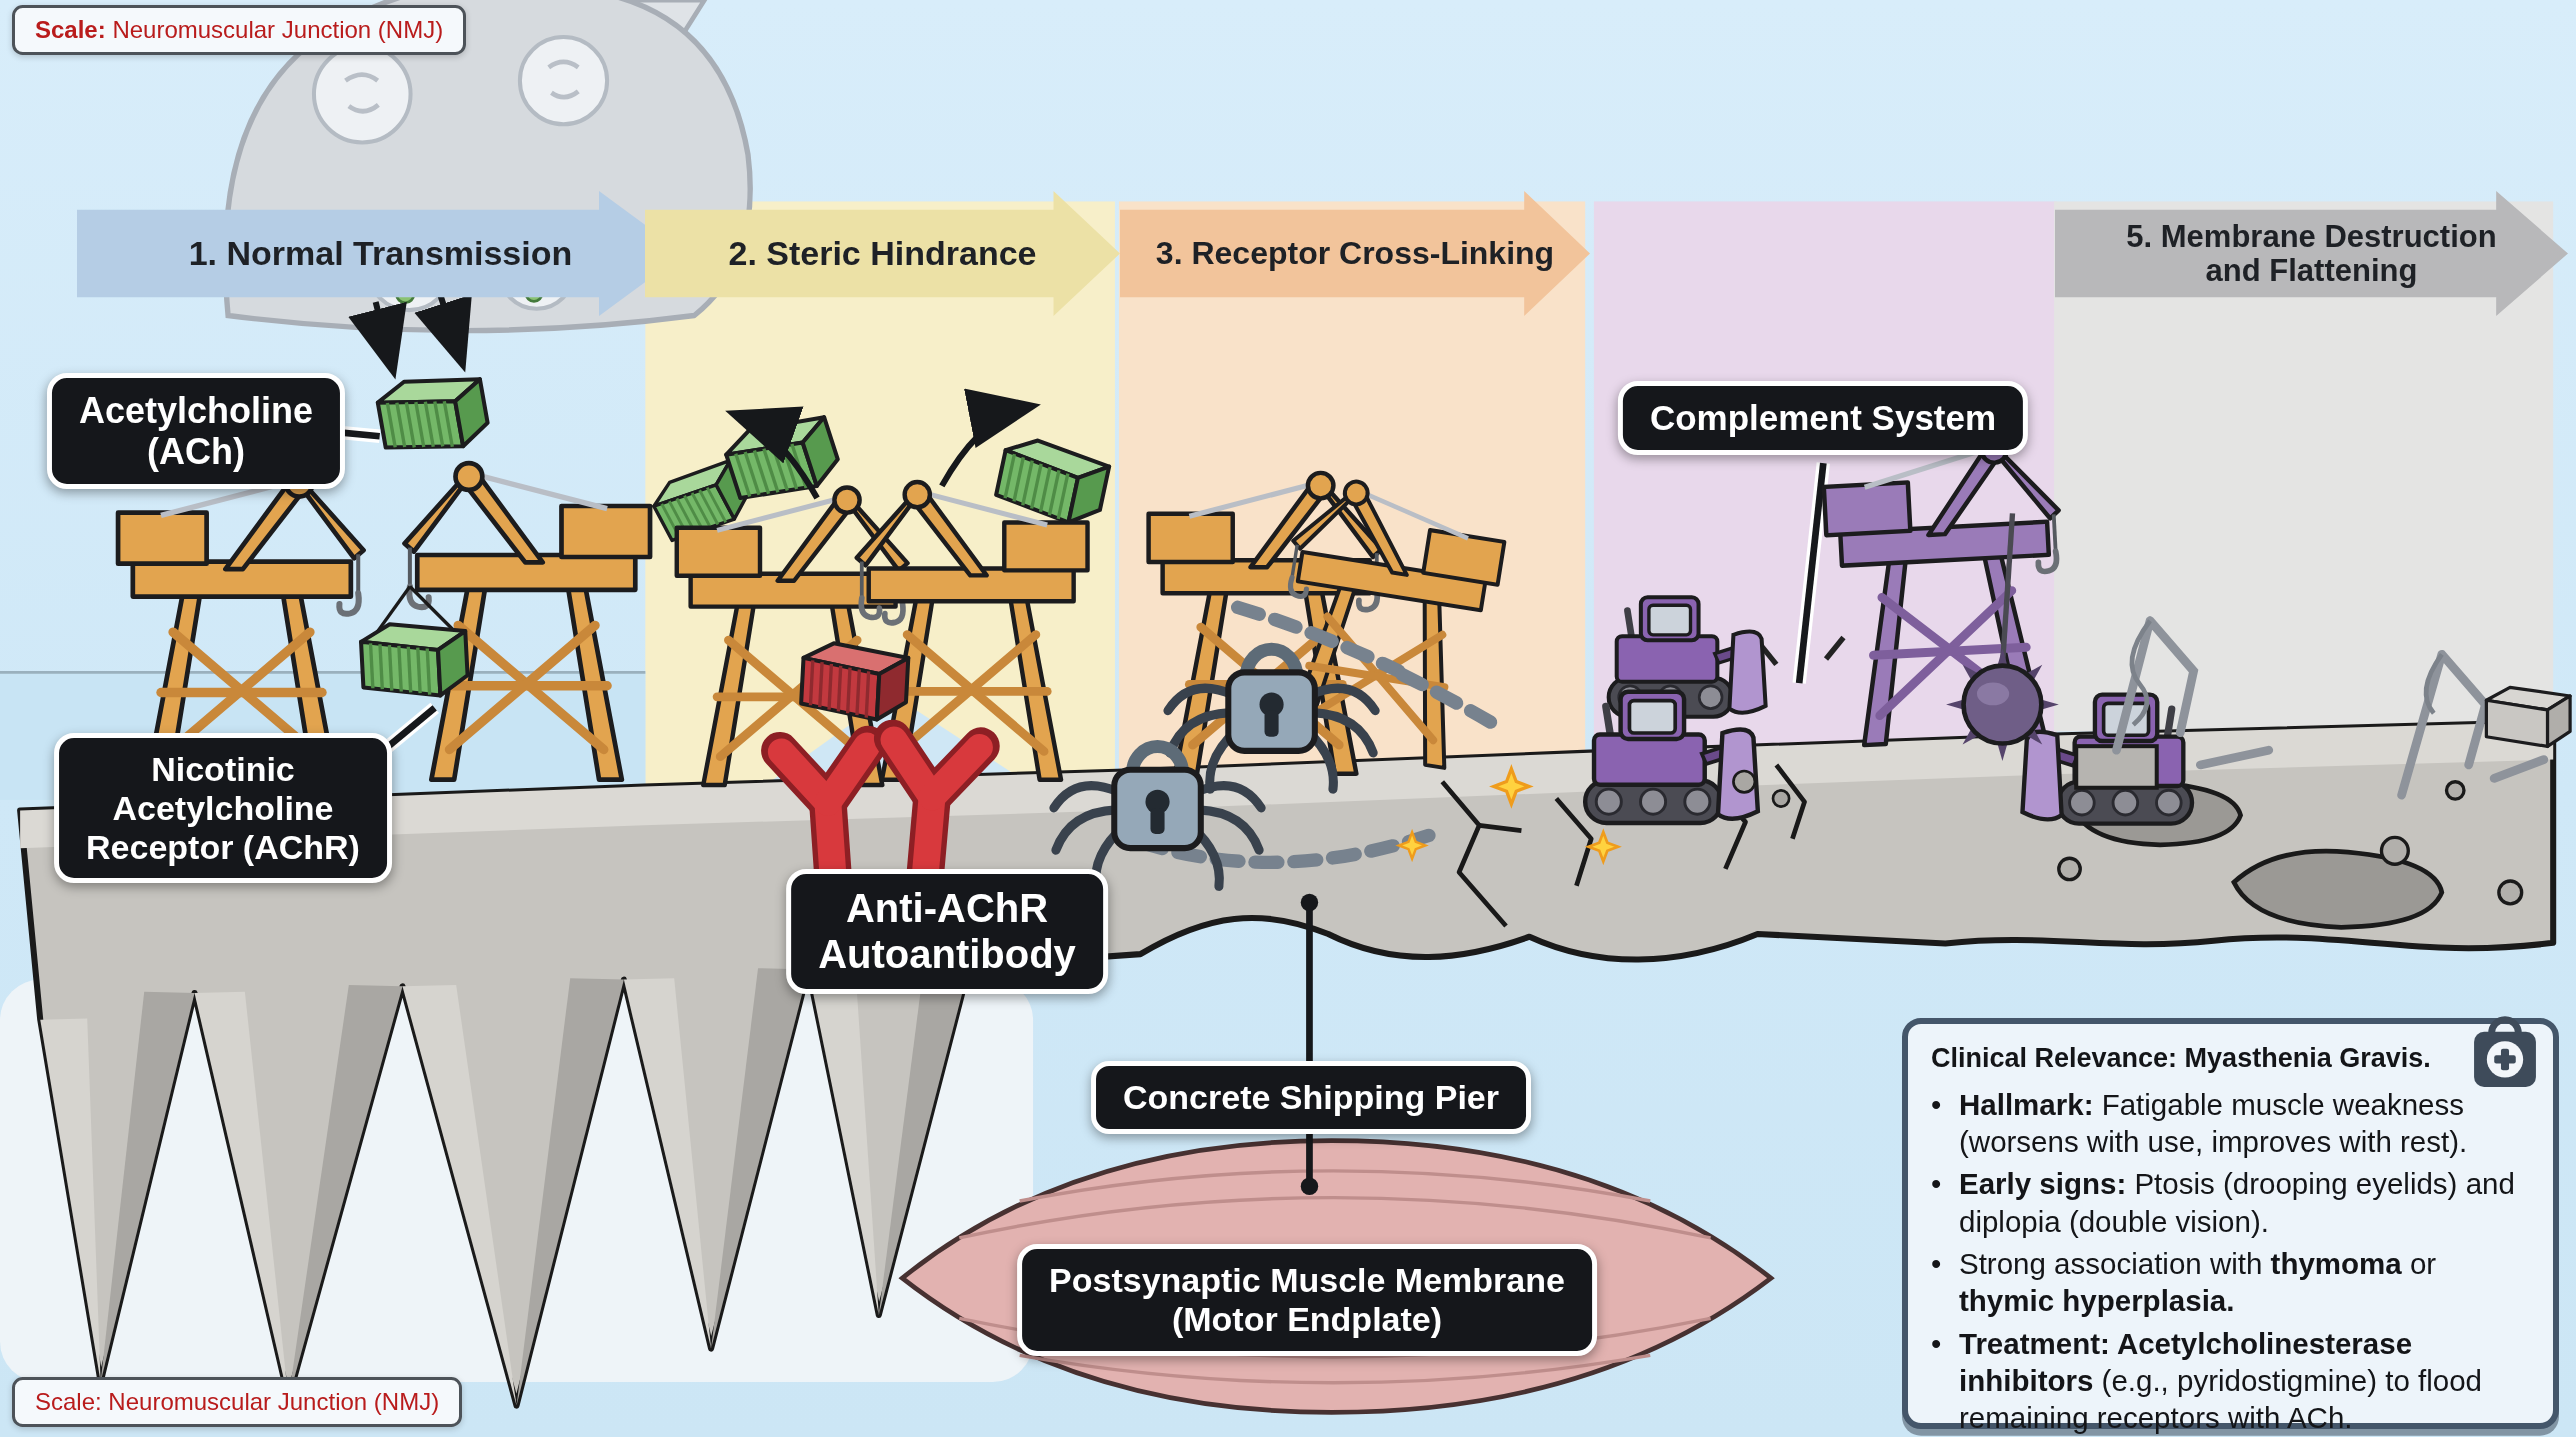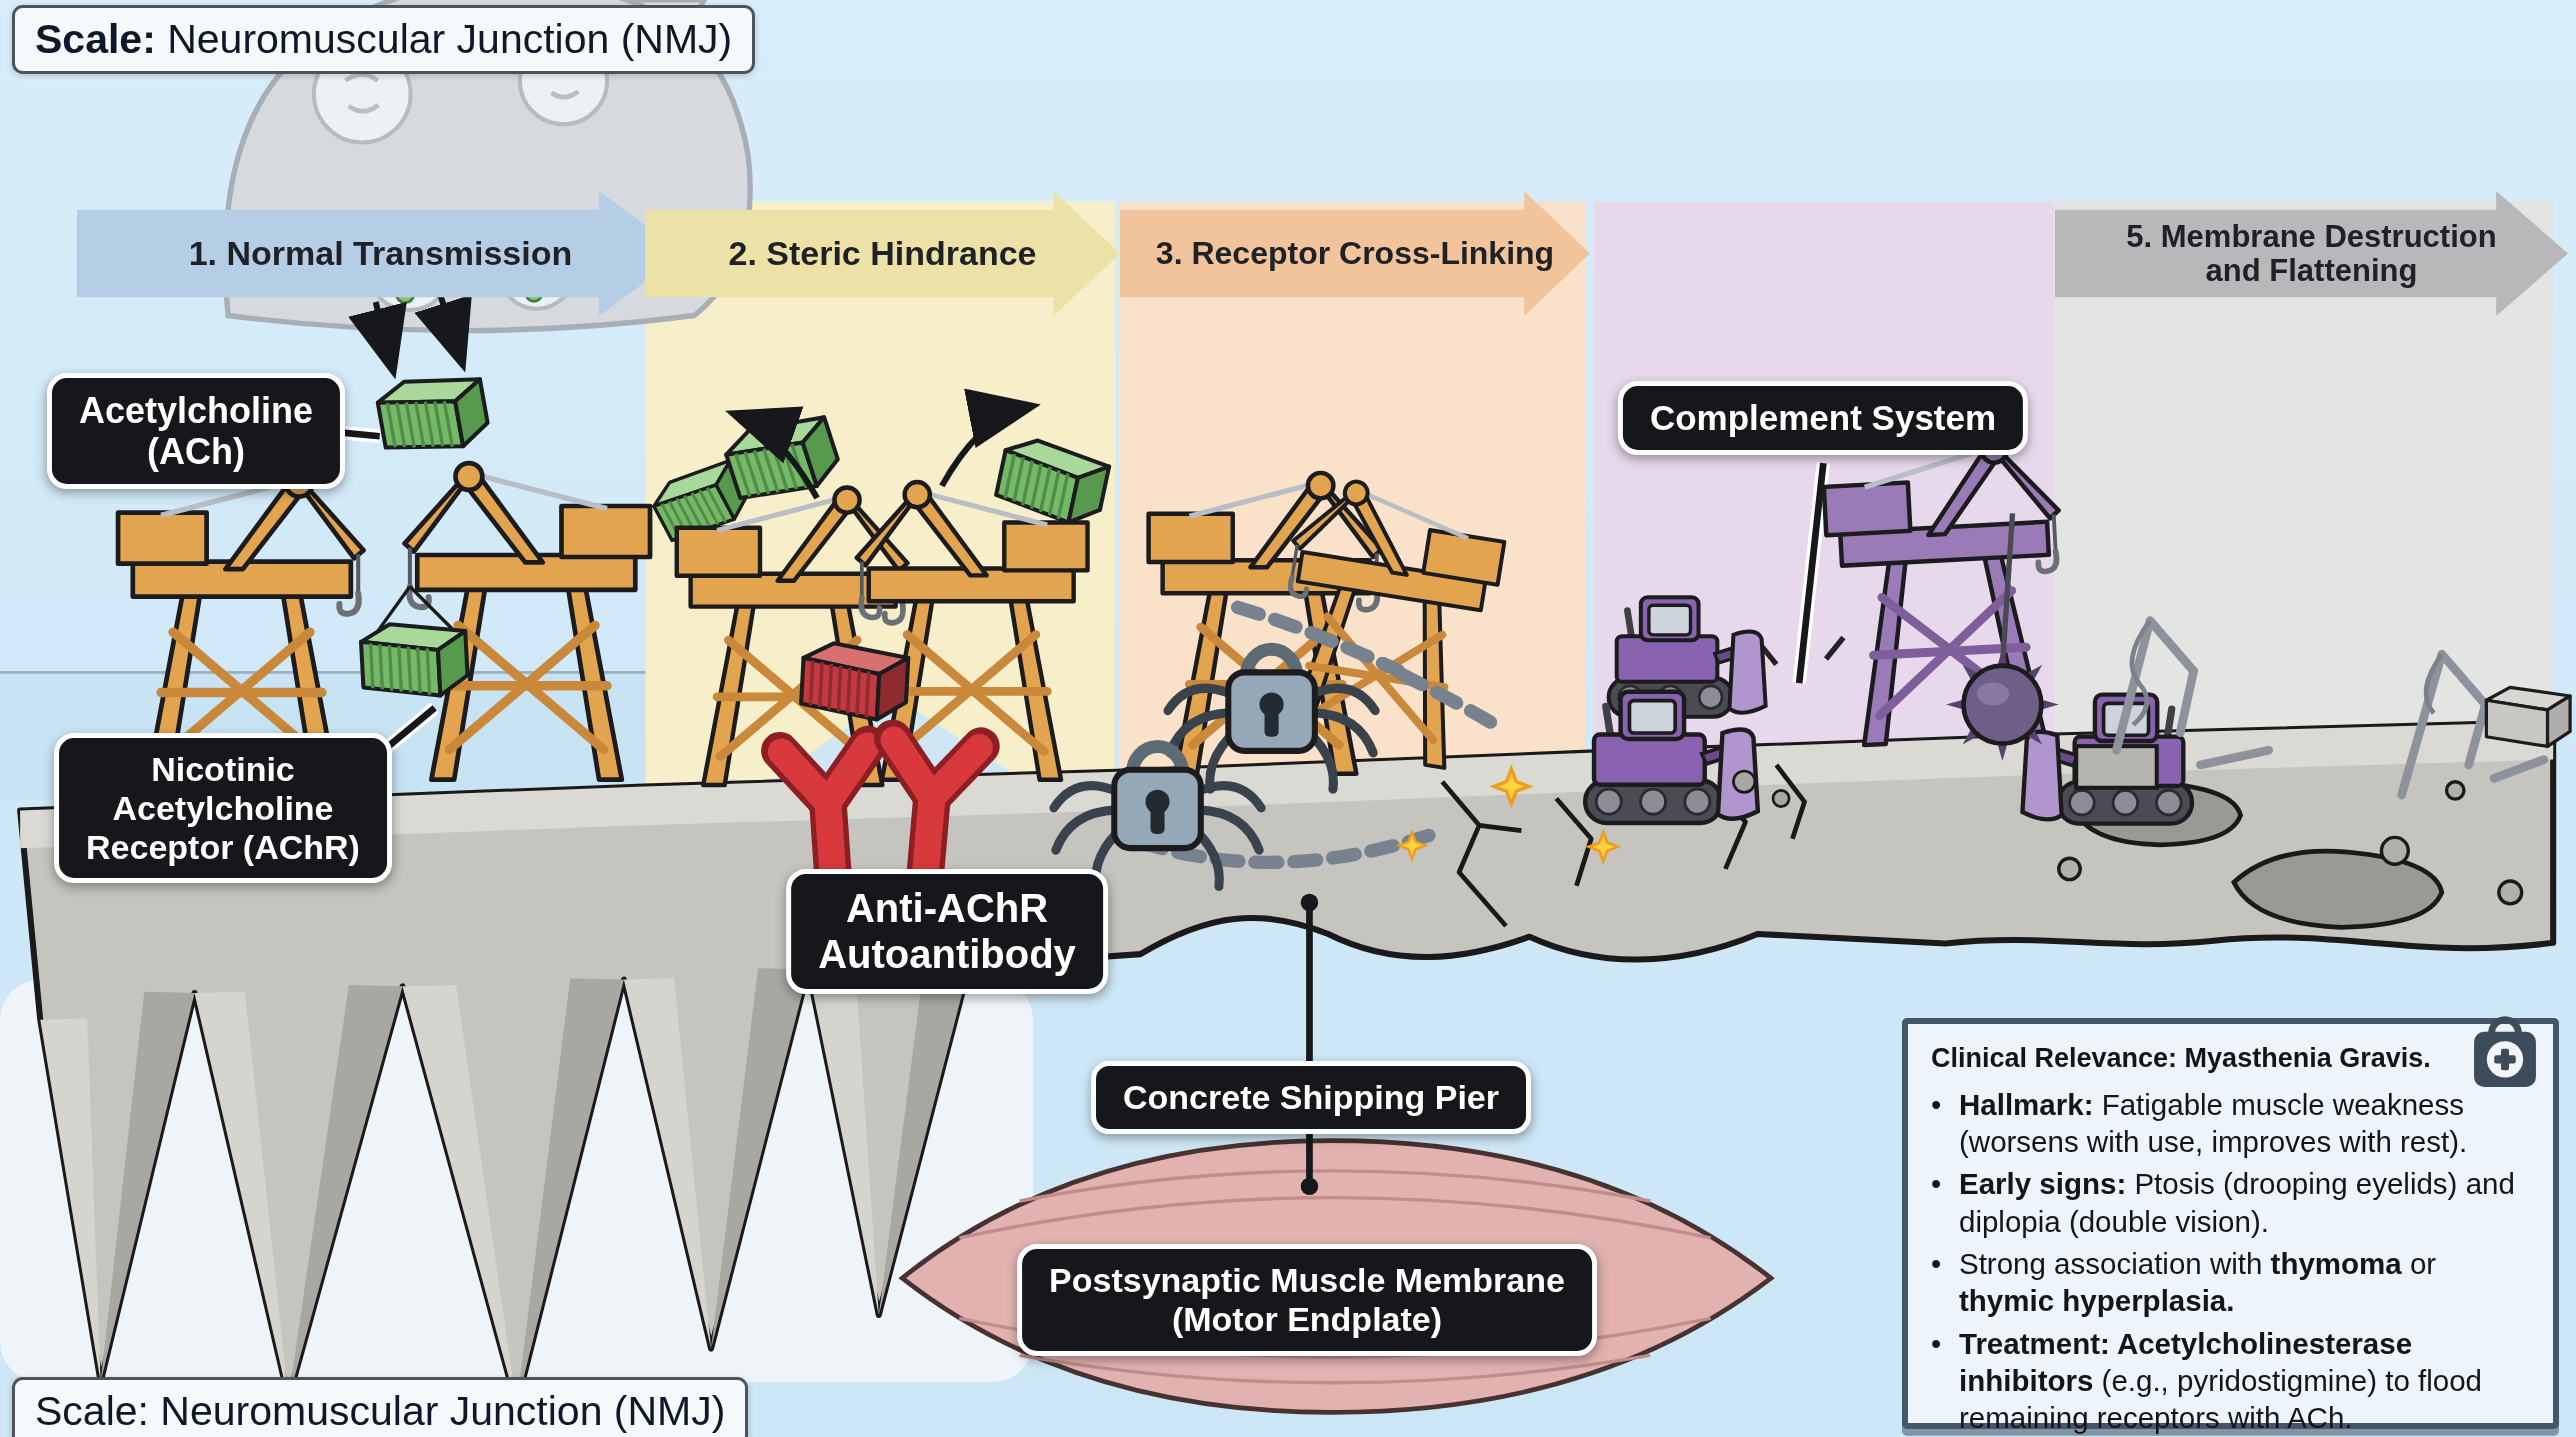--- a/index.html
+++ b/index.html
@@ -26,28 +26,28 @@
            box-shadow:0 4px 10.7px rgba(0,0,0,.35);z-index:3;}
   .c-ach{left:196px;top:373px;font-size:36px;}
   .c-achr{left:223px;top:733px;font-size:34px;}
   .c-ab{left:947px;top:869px;font-size:40px;}
   .c-comp{left:1823px;top:381px;font-size:35px;}
   .c-pier{left:1311px;top:1061px;font-size:34px;border-radius:18px;}
   .c-memb{left:1307px;top:1244px;font-size:34px;}
 
   
   .scale{position:absolute;background:#f5f9fc;border:3.4px solid #4d5359;border-radius:10.7px;padding:8px 20px;
-         font-size:41px;color:#0f172a;z-index:4;box-shadow:0 2px 6.7px rgba(0,0,0,.18);white-space:nowrap;}
+         font-size:24px;color:#b91c1c;z-index:4;box-shadow:0 2px 6.7px rgba(0,0,0,.18);white-space:nowrap;}
   .scale .b{font-weight:bold;}
   .s-top{left:12px;top:5.4px;}
   .s-bottom{left:12px;top:1377px;}
 
   
   .clinical{position:absolute;left:1902px;top:1018px;width:657px;height:411px;box-sizing:border-box;
-            background:#edf4fa;border:6.7px solid #44566a;border-radius:5px;z-index:3;
+            background:#edf4fa;border:6.7px solid #44566a;border-radius:19px;z-index:3;
             padding:16px 20px 22px 23px;color:#141518;box-shadow:0 6.7px 0 rgba(40,52,66,.45);}
   .clinical .title{font-size:27px;font-weight:bold;padding-right:81px;margin:2.7px 0 12px 0;line-height:1.15;}
   .bullets{display:flex;flex-direction:column;gap:5.4px;}
   .bullet{display:flex;font-size:29.5px;line-height:1.26;}
   .bullet .dot{width:28px;flex:0 0 28px;}
   .bullet .btxt{flex:1;}
   .seg-b{font-weight:bold;}
   .bag{position:absolute;right:13.4px;top:-10.7px;width:70px;height:78px;z-index:4;}
 
   

